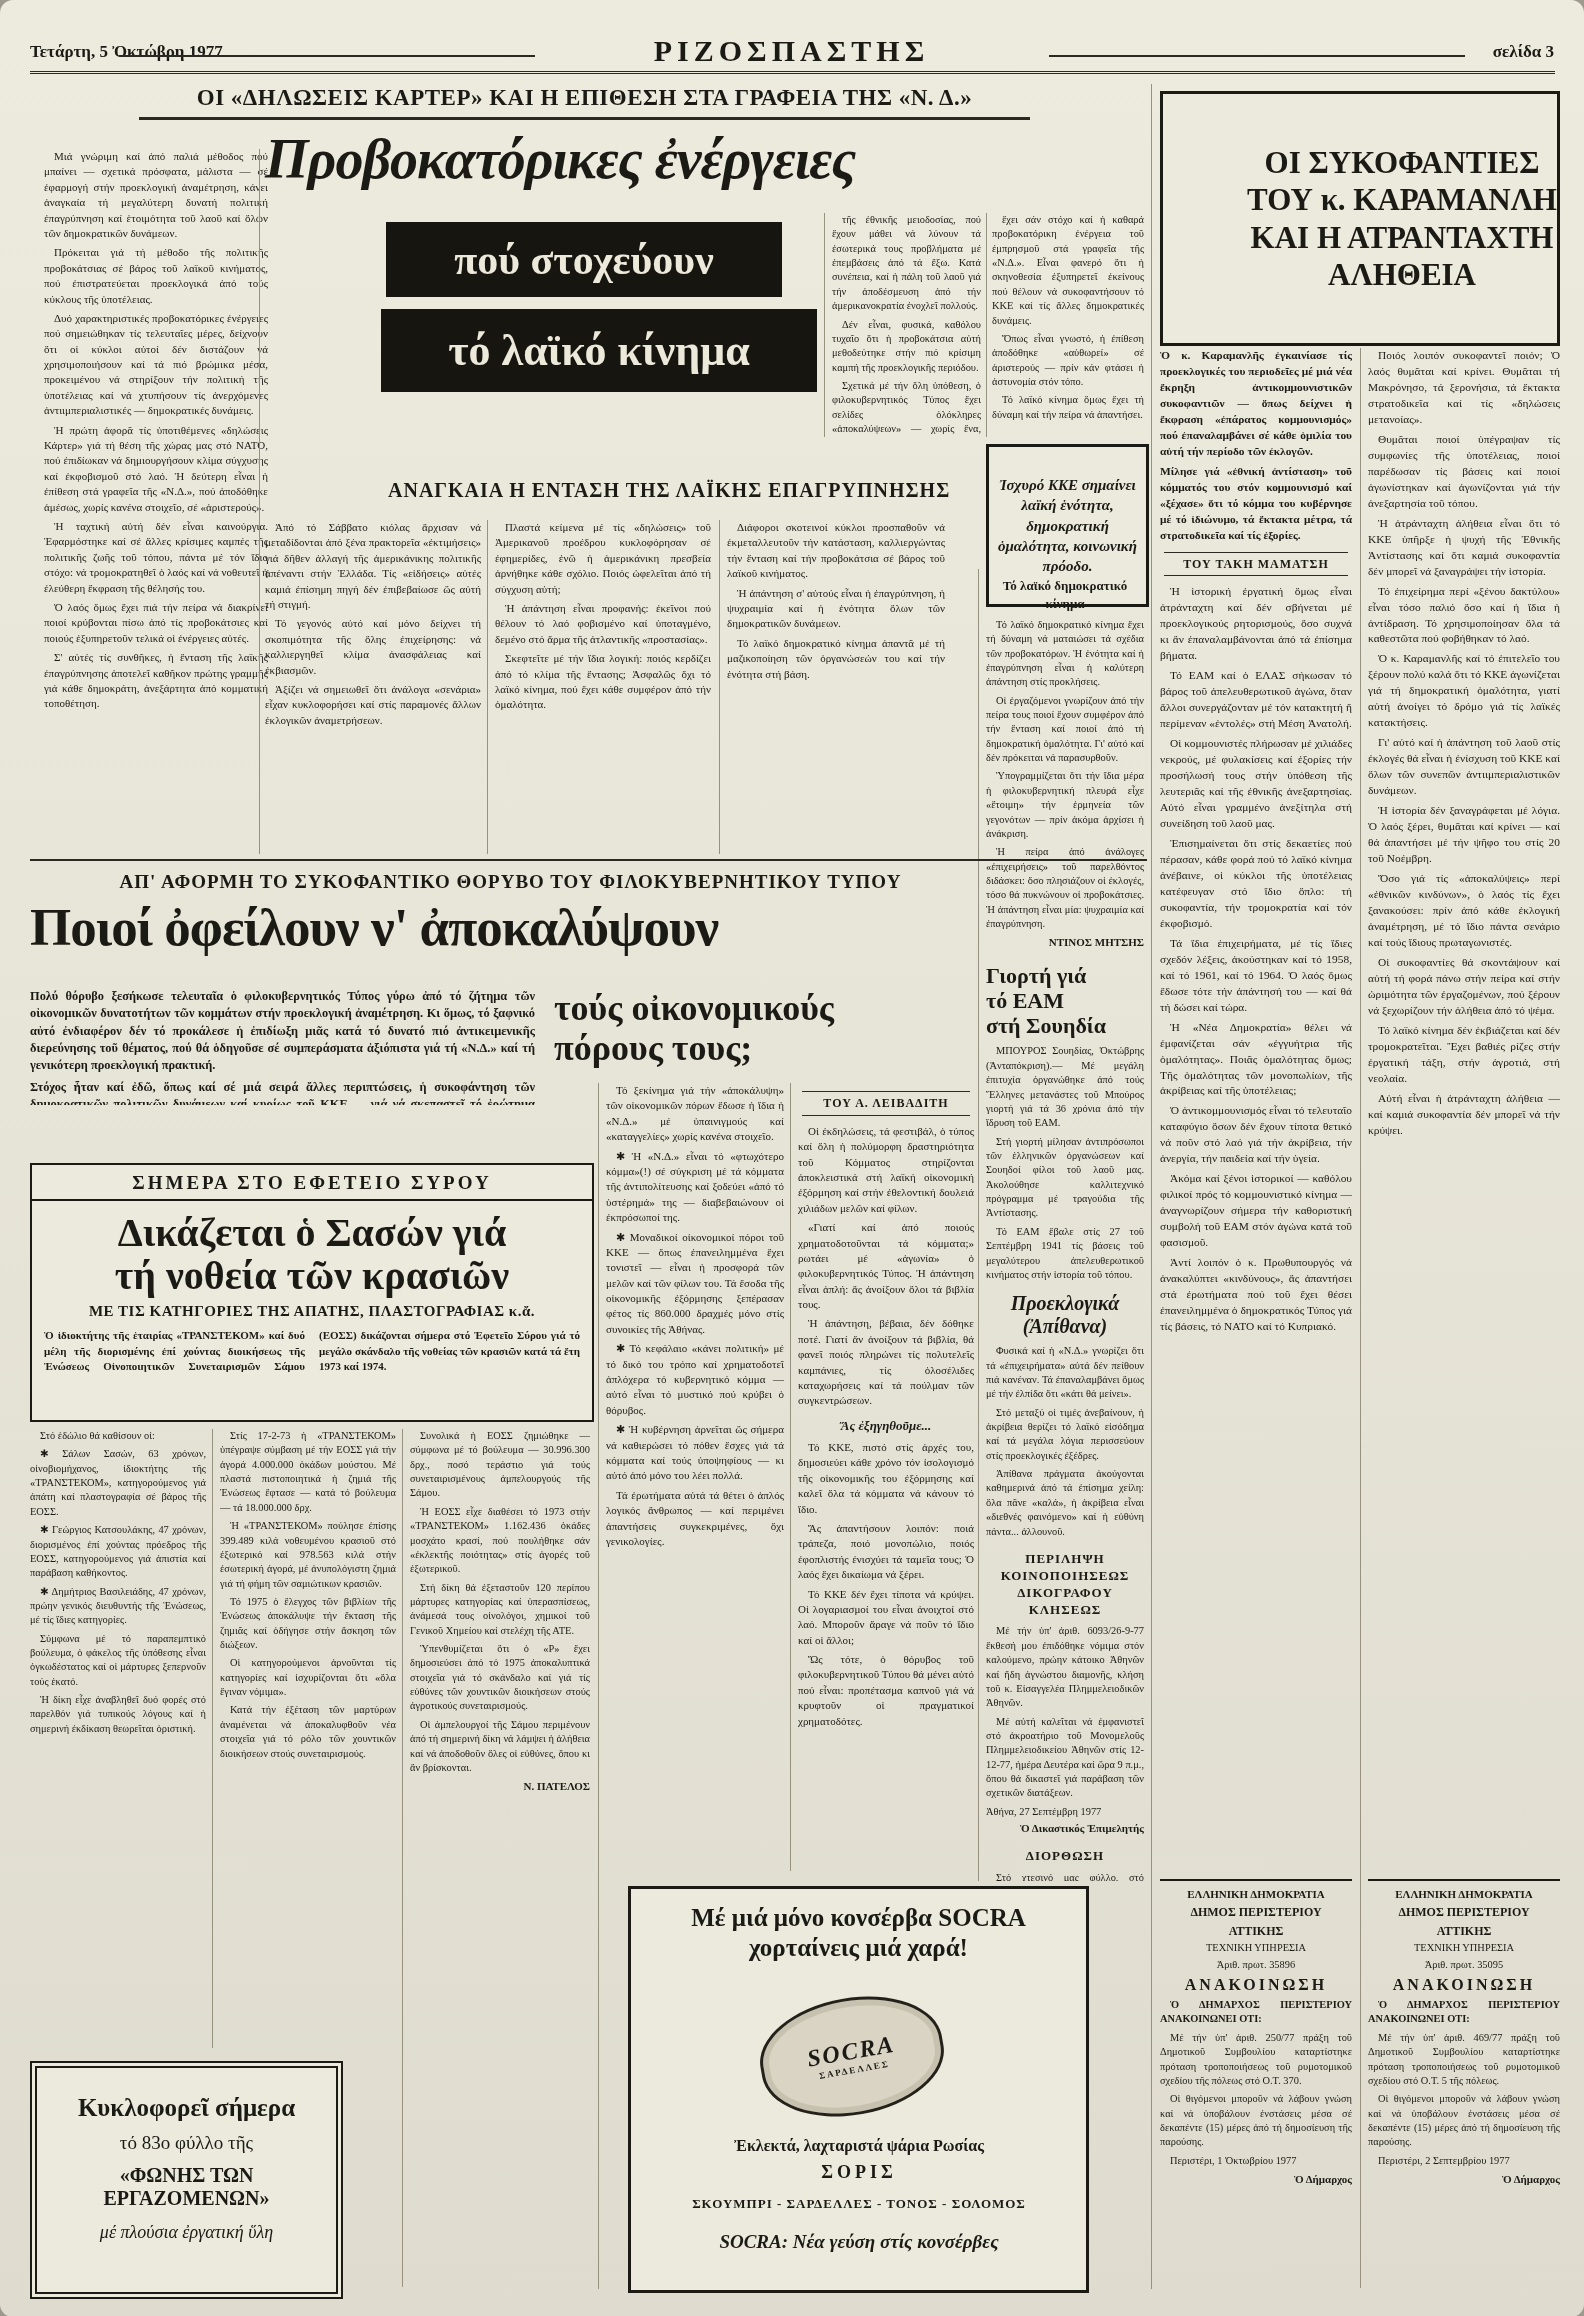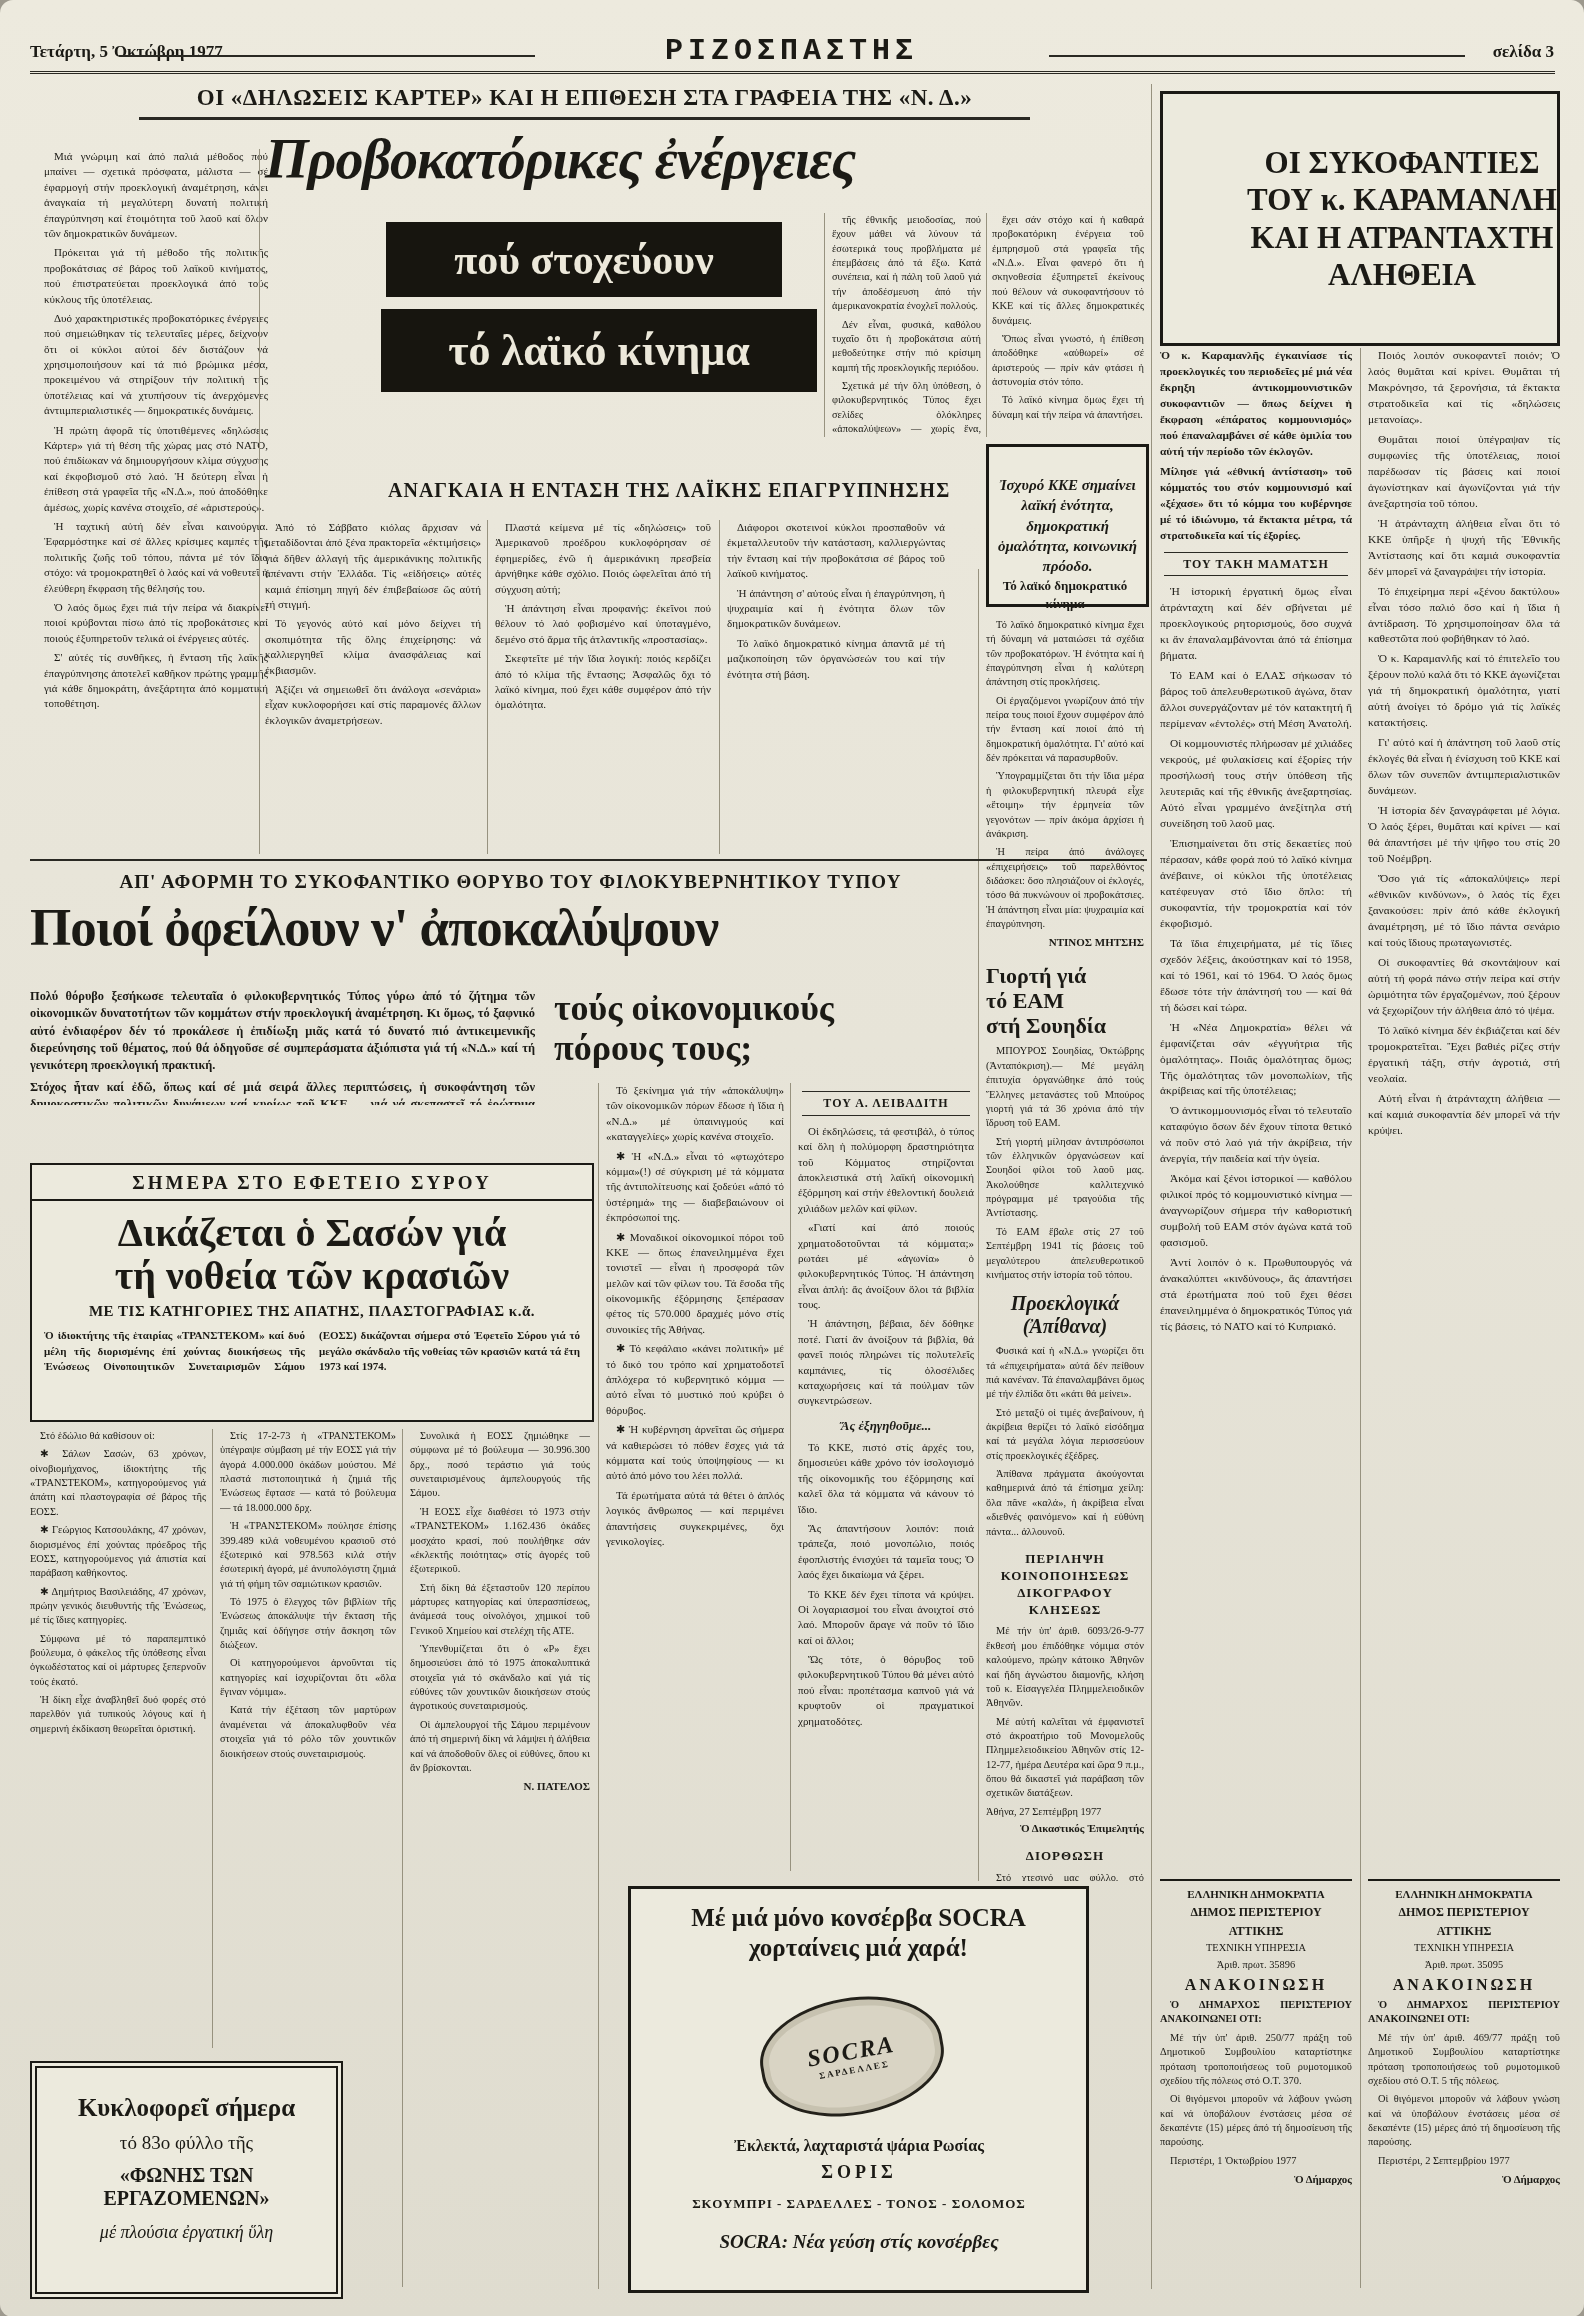--- a/index.html
+++ b/index.html
@@ -5,21 +5,21 @@
   html,body{margin:0;padding:0;background:#9d998e;}
   .sheet{position:relative;width:1584px;height:2317px;margin:0 auto;overflow:hidden;
          background:linear-gradient(180deg,#edeade 0%,#e7e4d8 45%,#dfdccf 100%);
          font-family:"Liberation Serif","DejaVu Serif",serif;color:#1b1a15;border-radius:13px;}
   .abs{position:absolute;}
   .vr{position:absolute;width:0;border-left:1px solid #97927f;}
   .hr2{position:absolute;height:0;border-top:2px solid #2a2923;}
   .hr3{position:absolute;height:0;border-top:3px double #2a2923;}
   .hdr-date{font-size:17px;font-weight:bold;}
   .hdr-page{font-size:17px;font-weight:bold;text-align:right;}
-  .masthead{font-size:30px;font-weight:bold;letter-spacing:5px;text-align:center;font-family:Liberation Mono, monospace;}
+  .masthead{font-size:30px;font-weight:bold;letter-spacing:5px;text-align:center;}
   .mast-line{position:absolute;height:0;border-top:2px solid #2a2923;}
   .kicker{font-size:23px;font-weight:bold;text-align:center;letter-spacing:0.5px;}
   .hl-main{font-size:56px;font-weight:bold;font-style:italic;letter-spacing:-1px;white-space:nowrap;}
   .hl-box{background:#17150f;color:#ece8da;font-weight:bold;display:flex;align-items:center;justify-content:center;white-space:nowrap;}
   .subhead{font-size:20px;font-weight:bold;letter-spacing:1px;}
   .body-col{font-size:11px;line-height:1.4;text-align:justify;overflow:hidden;}
   .body-col p{margin:0 0 4px;text-indent:10px;}
   .small-col{font-size:10.4px;line-height:1.38;}
   .leadish p{font-weight:bold;text-indent:0;font-size:12.4px;line-height:1.4;}
   .boldfirst p{font-weight:bold;text-indent:0;}
@@ -222,21 +222,21 @@
 
   <div class="abs body-col leadish" style="left:30px;top:988px;width:505px;height:117px;">
       <p>Πολύ θόρυβο ξεσήκωσε τελευταῖα ὁ φιλοκυβερνητικός Τύπος γύρω ἀπό τό ζήτημα τῶν οἰκονομικῶν δυνατοτήτων τῶν κομμάτων στήν προεκλογική ἀναμέτρηση. Κι ὅμως, τό ξαφνικό αὐτό ἐνδιαφέρον δέν τό προκάλεσε ἡ ἐπιδίωξη μιᾶς κατά τό δυνατό πιό ἀντικειμενικῆς διερεύνησης τοῦ θέματος, πού θά ὁδηγοῦσε σέ συμπεράσματα ἀξιόπιστα γιά τή «Ν.Δ.» καί τή γενικότερη προεκλογική πρακτική.</p>
       <p>Στόχος ἦταν καί ἐδῶ, ὅπως καί σέ μιά σειρά ἄλλες περιπτώσεις, ἡ συκοφάντηση τῶν δημοκρατικῶν πολιτικῶν δυνάμεων καί κυρίως τοῦ ΚΚΕ — γιά νά σκεπαστεῖ τό ἐρώτημα ποιοί πραγματικά ὀφείλουν νά λογοδοτήσουν στό λαό γιά τά οἰκονομικά τους.</p>
     </div>
 
   <div class="vr" style="left:598px;top:1083px;height:1206px;"></div>
   <div class="abs body-col" style="left:606px;top:1083px;width:178px;height:788px;">
       <p>Τό ξεκίνημα γιά τήν «ἀποκάλυψη» τῶν οἰκονομικῶν πόρων ἔδωσε ἡ ἴδια ἡ «Ν.Δ.» μέ ὑπαινιγμούς καί «καταγγελίες» χωρίς κανένα στοιχεῖο.</p>
       <p>✱ Ἡ «Ν.Δ.» εἶναι τό «φτωχότερο κόμμα»(!) σέ σύγκριση μέ τά κόμματα τῆς ἀντιπολίτευσης καί ξοδεύει «ἀπό τό ὑστέρημά» της — διαβεβαιώνουν οἱ ἐκπρόσωποί της.</p>
-      <p>✱ Μοναδικοί οἰκονομικοί πόροι τοῦ ΚΚΕ — ὅπως ἐπανειλημμένα ἔχει τονιστεῖ — εἶναι ἡ προσφορά τῶν μελῶν καί τῶν φίλων του. Τά ἔσοδα τῆς οἰκονομικῆς ἐξόρμησης ξεπέρασαν φέτος τίς 570.000 δραχμές μόνο στίς συνοικίες τῆς Ἀθήνας.</p>
+      <p>✱ Μοναδικοί οἰκονομικοί πόροι τοῦ ΚΚΕ — ὅπως ἐπανειλημμένα ἔχει τονιστεῖ — εἶναι ἡ προσφορά τῶν μελῶν καί τῶν φίλων του. Τά ἔσοδα τῆς οἰκονομικῆς ἐξόρμησης ξεπέρασαν φέτος τίς 860.000 δραχμές μόνο στίς συνοικίες τῆς Ἀθήνας.</p>
       <p>✱ Τό κεφάλαιο «κάνει πολιτική» μέ τό δικό του τρόπο καί χρηματοδοτεῖ ἁπλόχερα τό κυβερνητικό κόμμα — αὐτό εἶναι τό μυστικό πού κρύβει ὁ θόρυβος.</p>
       <p>✱ Ἡ κυβέρνηση ἀρνεῖται ὥς σήμερα νά καθιερώσει τό πόθεν ἔσχες γιά τά κόμματα καί τούς ὑποψηφίους — κι αὐτό ἀπό μόνο του λέει πολλά.</p>
       <p>Τά ἐρωτήματα αὐτά τά θέτει ὁ ἁπλός λογικός ἄνθρωπος — καί περιμένει ἀπαντήσεις συγκεκριμένες, ὄχι γενικολογίες.</p>
     </div>
   <div class="vr" style="left:790px;top:1083px;height:788px;"></div>
   <div class="abs body-col" style="left:798px;top:1083px;width:176px;height:788px;">
     <div class="byline">ΤΟΥ Α. ΛΕΙΒΑΔΙΤΗ</div>
     <div>
         <p>Οἱ ἐκδηλώσεις, τά φεστιβάλ, ὁ τύπος καί ὅλη ἡ πολύμορφη δραστηριότητα τοῦ Κόμματος στηρίζονται ἀποκλειστικά στή λαϊκή οἰκονομική ἐξόρμηση καί στήν ἐθελοντική δουλειά χιλιάδων μελῶν καί φίλων.</p>
         <p>«Γιατί καί ἀπό ποιούς χρηματοδοτοῦνται τά κόμματα;» ρωτάει μέ «ἀγωνία» ὁ φιλοκυβερνητικός Τύπος. Ἡ ἀπάντηση εἶναι ἁπλή: ἄς ἀνοίξουν ὅλοι τά βιβλία τους.</p>

